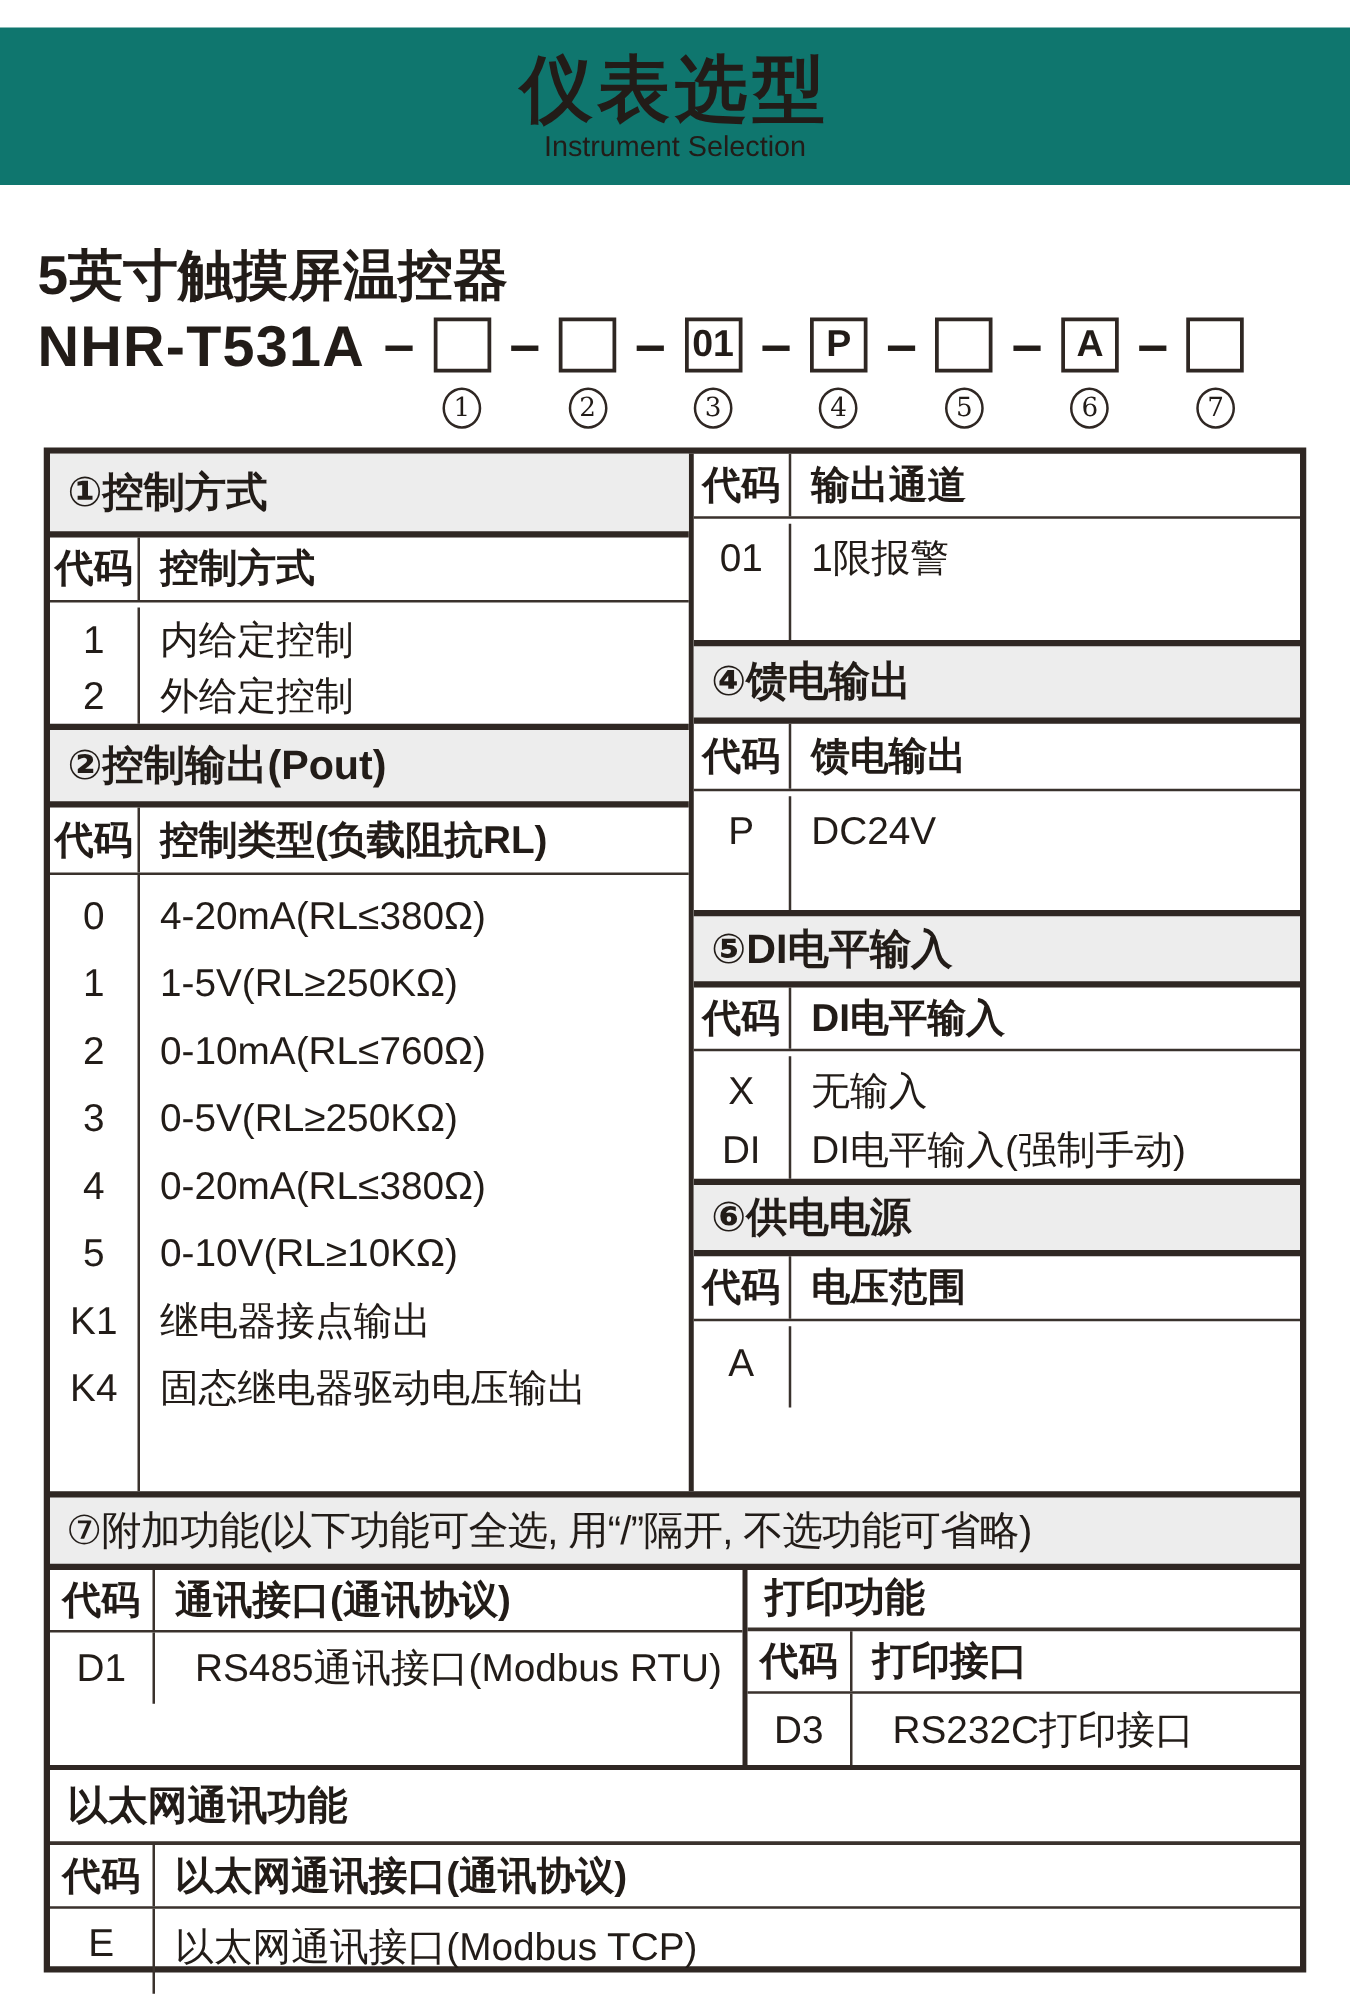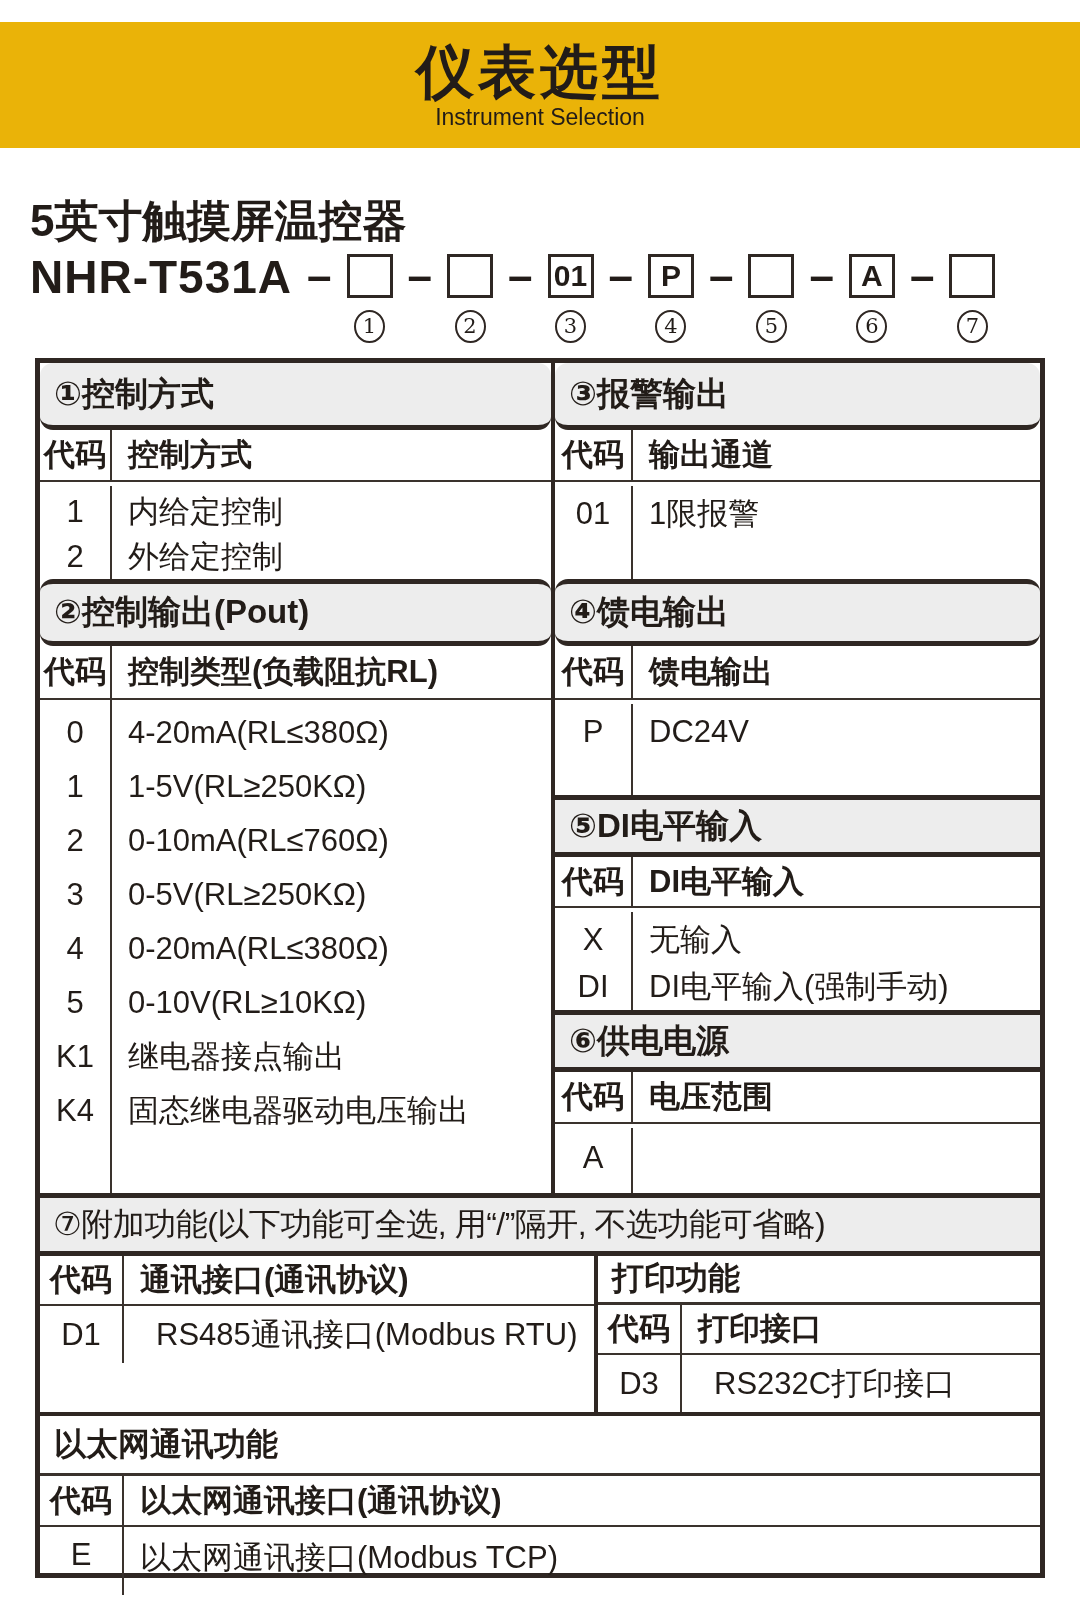--- a/index.html
+++ b/index.html
@@ -5,21 +5,21 @@
   * { margin:0; padding:0; box-sizing:border-box; }
   html,body { background:#ffffff; }
   body {
     width:1080px; height:1611px;
     font-family:"Liberation Sans","DejaVu Sans",sans-serif;
     color:#221c18; position:relative; overflow:hidden;
   }
   
   .banner {
     margin-top:22px; width:1080px; height:126px;
-    background:#eab308; display:flex; flex-direction:column;
+    background:#0f766e; display:flex; flex-direction:column;
     align-items:center; justify-content:center;
   }
   .banner-title { font-size:58px; font-weight:700; letter-spacing:4px; line-height:62px; }
   .banner-subtitle { font-size:23px; font-weight:400; line-height:26px; margin-top:1px; }
 
   
   .product-name { margin:50px 0 0 30px; font-size:44px; font-weight:600; line-height:46px; }
   .model-line { margin:10px 0 0 30px; display:flex; align-items:flex-start; }
   .model-prefix { font-size:46px; font-weight:600; line-height:46px; letter-spacing:1px; }
   .seg { display:flex; align-items:flex-start; }
@@ -47,21 +47,21 @@
   .col-left  { width:515px; border-right:4px solid #2f2723; }
   .col-right { flex:1; }
 
   .sec-header {
     background:#ededed; border-top:5px solid #2f2723; border-bottom:5px solid #2f2723;
     display:flex; align-items:center; padding-left:14px;
     font-size:33px; font-weight:700;
   }
   .col-left > .sec-header:first-child,
   .col-right > .sec-header:first-child { border-top:0; }
-  .h67 { height:67px;border-radius:13px; } .h62 { height:62px; }
+  .h67 { height:67px; } .h62 { height:62px; }
 
   .hrow { display:flex; border-bottom:2px solid #3a322d; font-weight:700; font-size:31px; }
   .hrow .hcode, .content .ccode { border-right:2px solid #3a322d; }
   .hrow .hcode { display:flex; align-items:center; justify-content:center; }
   .hrow .hdesc { display:flex; align-items:center; padding-left:16px; flex:1; }
 
   .content { display:flex; }
   .ccode { display:flex; flex-direction:column; align-items:center; }
   .cdesc { display:flex; flex-direction:column; padding-left:16px; flex:1; }
   .line { font-size:31px; display:flex; align-items:center; }
@@ -219,21 +219,20 @@
             <div class="line">0-20mA(RL≤380Ω)</div>
             <div class="line">0-10V(RL≥10KΩ)</div>
             <div class="line">继电器接点输出</div>
             <div class="line">固态继电器驱动电压输出</div>
           </div>
         </div>
       </div>
 
       <div class="col-right">
 
-        <div class="sec-header h67">③报警输出</div>
         <div class="hrow" style="height:52px;">
           <div class="hcode wR">代码</div>
           <div class="hdesc">输出通道</div>
         </div>
         <div class="content p48 pt4" style="height:97px;">
           <div class="ccode wR pt4">
             <div class="line">01</div>
           </div>
           <div class="cdesc pt4">
             <div class="line">1限报警</div>

